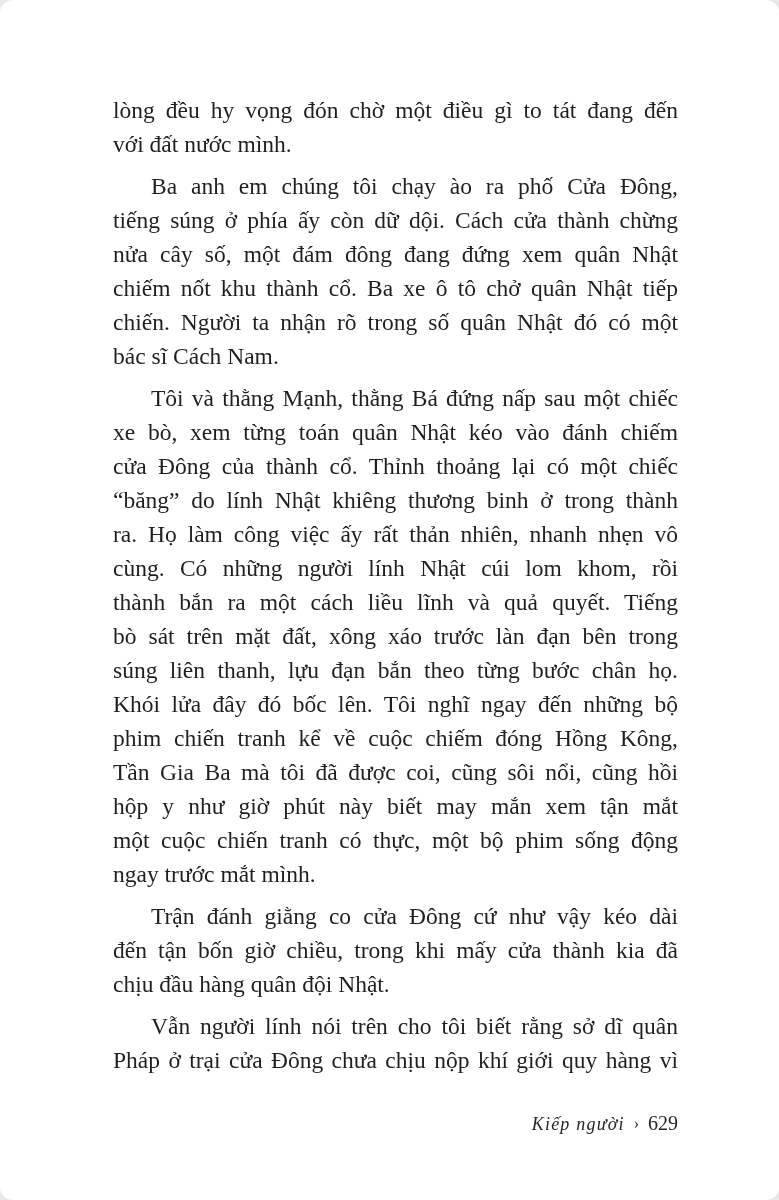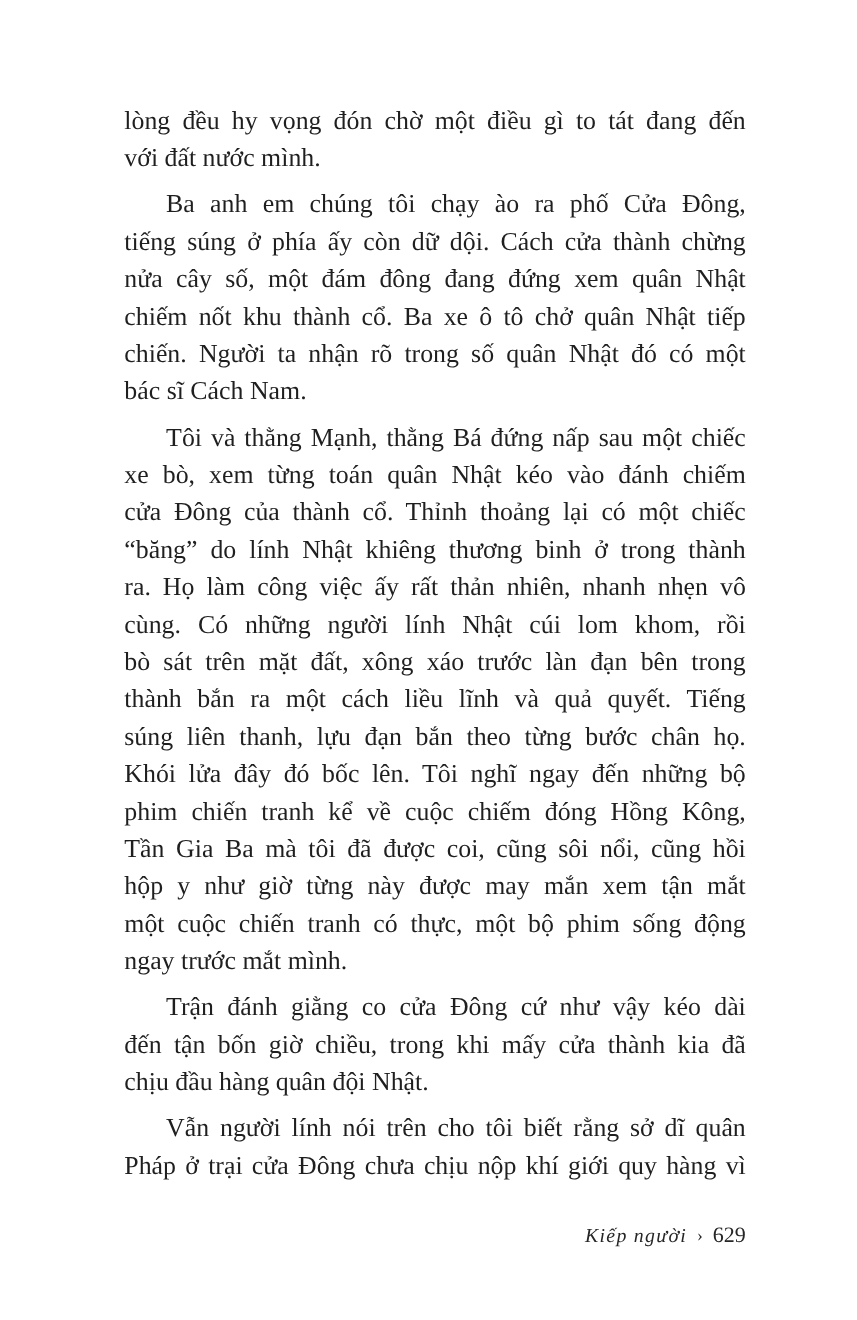--- a/index.html
+++ b/index.html
@@ -9,20 +9,21 @@
   }
   .page {
     position: relative;
     width: 779px;
     height: 1200px;
     margin: 0 auto;
     background: #ffffff;
     font-family: "Liberation Serif", serif;
     color: #1f1f1f;
     overflow: hidden;
+    border-radius: 13px;
   }
   .text-block {
     position: absolute;
     left: 113px;
     top: 93px;
     width: 565px;
     font-size: 23.5px;
     line-height: 34px;
   }
   .para {
@@ -81,27 +82,27 @@
         <div class="line jl">chiến. Người ta nhận rõ trong số quân Nhật đó có một</div>
         <div class="line">bác sĩ Cách Nam.</div>
       </div>
       <div class="para">
         <div class="line indent jl">Tôi và thằng Mạnh, thằng Bá đứng nấp sau một chiếc</div>
         <div class="line jl">xe bò, xem từng toán quân Nhật kéo vào đánh chiếm</div>
         <div class="line jl">cửa Đông của thành cổ. Thỉnh thoảng lại có một chiếc</div>
         <div class="line jl">“băng” do lính Nhật khiêng thương binh ở trong thành</div>
         <div class="line jl">ra. Họ làm công việc ấy rất thản nhiên, nhanh nhẹn vô</div>
         <div class="line jl">cùng. Có những người lính Nhật cúi lom khom, rồi</div>
+        <div class="line jl">thành bắn ra một cách liều lĩnh và quả quyết. Tiếng</div>
         <div class="line jl">bò sát trên mặt đất, xông xáo trước làn đạn bên trong</div>
-        <div class="line jl">thành bắn ra một cách liều lĩnh và quả quyết. Tiếng</div>
         <div class="line jl">súng liên thanh, lựu đạn bắn theo từng bước chân họ.</div>
         <div class="line jl">Khói lửa đây đó bốc lên. Tôi nghĩ ngay đến những bộ</div>
         <div class="line jl">phim chiến tranh kể về cuộc chiếm đóng Hồng Kông,</div>
         <div class="line jl">Tần Gia Ba mà tôi đã được coi, cũng sôi nổi, cũng hồi</div>
-        <div class="line jl">hộp y như giờ từng này được may mắn xem tận mắt</div>
+        <div class="line jl">hộp y như giờ phút này biết may mắn xem tận mắt</div>
         <div class="line jl">một cuộc chiến tranh có thực, một bộ phim sống động</div>
         <div class="line">ngay trước mắt mình.</div>
       </div>
       <div class="para">
         <div class="line indent jl">Trận đánh giằng co cửa Đông cứ như vậy kéo dài</div>
         <div class="line jl">đến tận bốn giờ chiều, trong khi mấy cửa thành kia đã</div>
         <div class="line">chịu đầu hàng quân đội Nhật.</div>
       </div>
       <div class="para">
         <div class="line indent jl">Vẫn người lính nói trên cho tôi biết rằng sở dĩ quân</div>

